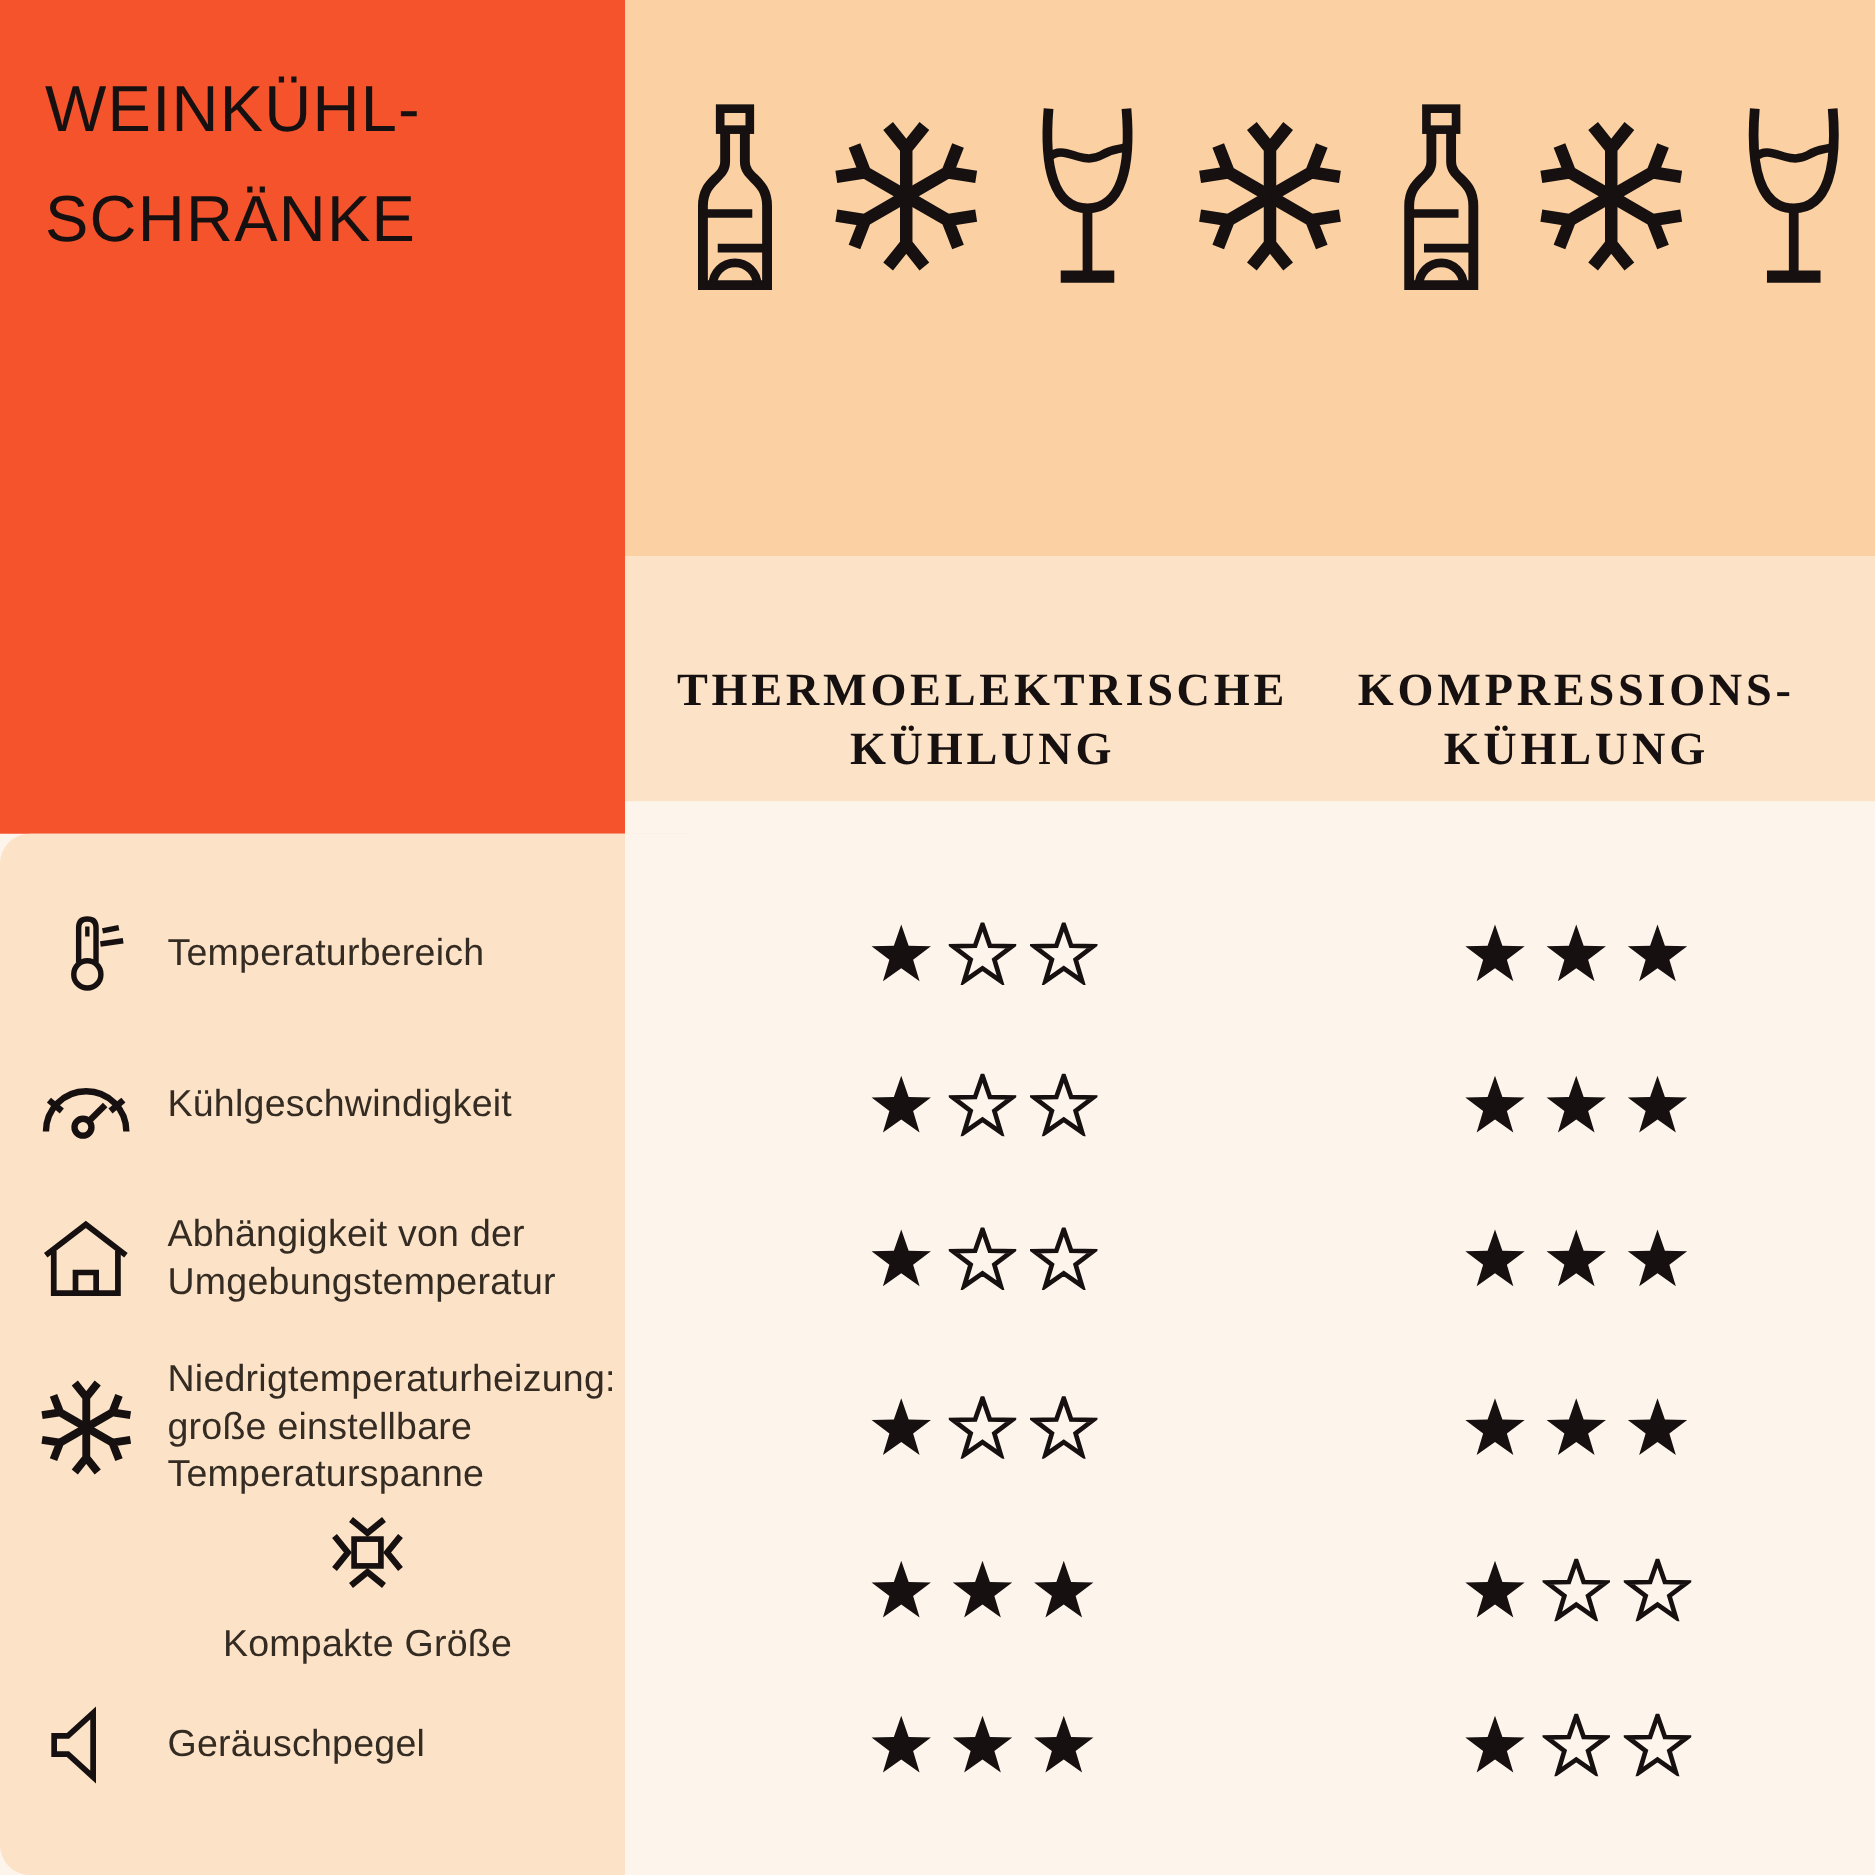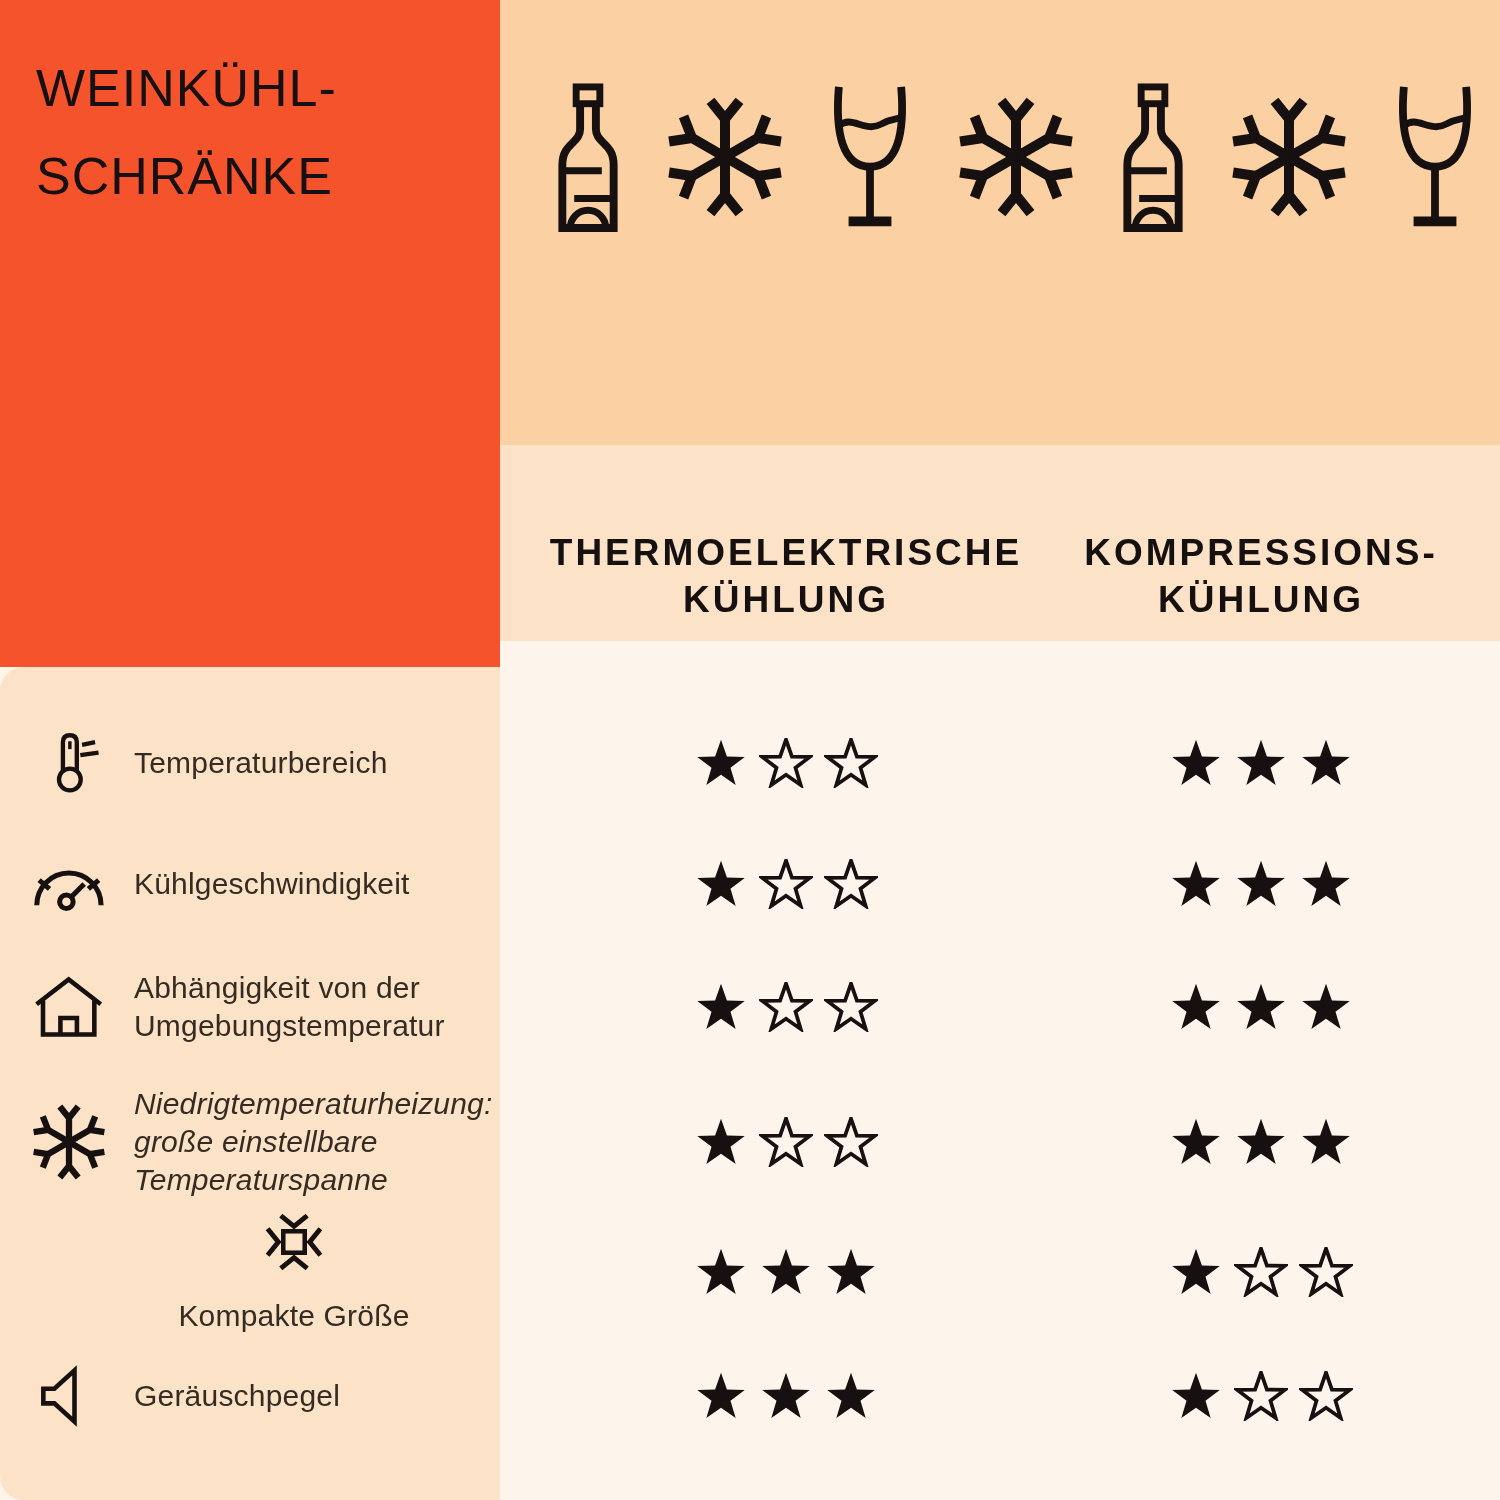--- a/index.html
+++ b/index.html
@@ -1,21 +1,21 @@
 <!DOCTYPE html>
 <html><head>
 <meta charset="utf-8">
 <style>
   html,body{margin:0;padding:0;}
   body{font-family:"Liberation Sans", sans-serif; background:#ffffff;}
   .canvas{position:relative; width:1500px; height:1500px; overflow:hidden; background:#FDF4EC;}
   .block{position:absolute;}
   .orange{left:0; top:0; width:500px; height:667px;}
   .icons-band{left:500px; top:0; width:1000px; height:445px;}
-  .header-band{left:500px; top:445px; width:1000px; height:196px;}
+  .header-band{left:500px; top:445px; width:1000px; height:196px;font-family:Liberation Serif, serif;}
   .left-col{left:0; top:667px; width:574px; height:833px;border-radius:24px;}
   .content{left:500px; top:667px; width:1000px; height:833px;}
 
   .title{position:absolute; left:36px; top:44px; margin:0; font-size:52px; line-height:88px;
          font-weight:400; letter-spacing:1px; color:#161110;}
   .title div{white-space:nowrap;}
 
   .deco-row{position:absolute; left:56px; right:24px; top:62px; height:190px;
             display:flex; justify-content:space-between; align-items:center;}
   .deco-row svg{flex:none; display:block;}
@@ -154,21 +154,21 @@
     <path d="M5,33 L40,6 L75,33"></path>
     <path d="M12,29 V66 H68 V29"></path>
     <path d="M31,66 V48 H49 V66"></path>
   </svg>
         </span>
         <div class="crit-label">
           <div>Abhängigkeit von der</div>
           <div>Umgebungstemperatur</div>
         </div>
       </div>
-      <div class="crit-row" style="top: 475px; font-style: italic;">
+      <div class="crit-row" style="top: 475px;">
         <span class="crit-icon lg">
           <svg width="136" height="136" viewBox="-75 -75 150 150" fill="none" stroke="#161110" stroke-width="11">
     <g>
       <path d="M0,0 L0,-46 M0,-42 L-16,-62 M0,-42 L16,-62"></path>
       <path d="M0,0 L0,-46 M0,-42 L-16,-62 M0,-42 L16,-62" transform="rotate(60)"></path>
       <path d="M0,0 L0,-46 M0,-42 L-16,-62 M0,-42 L16,-62" transform="rotate(120)"></path>
       <path d="M0,0 L0,-46 M0,-42 L-16,-62 M0,-42 L16,-62" transform="rotate(180)"></path>
       <path d="M0,0 L0,-46 M0,-42 L-16,-62 M0,-42 L16,-62" transform="rotate(240)"></path>
       <path d="M0,0 L0,-46 M0,-42 L-16,-62 M0,-42 L16,-62" transform="rotate(300)"></path>
     </g>

